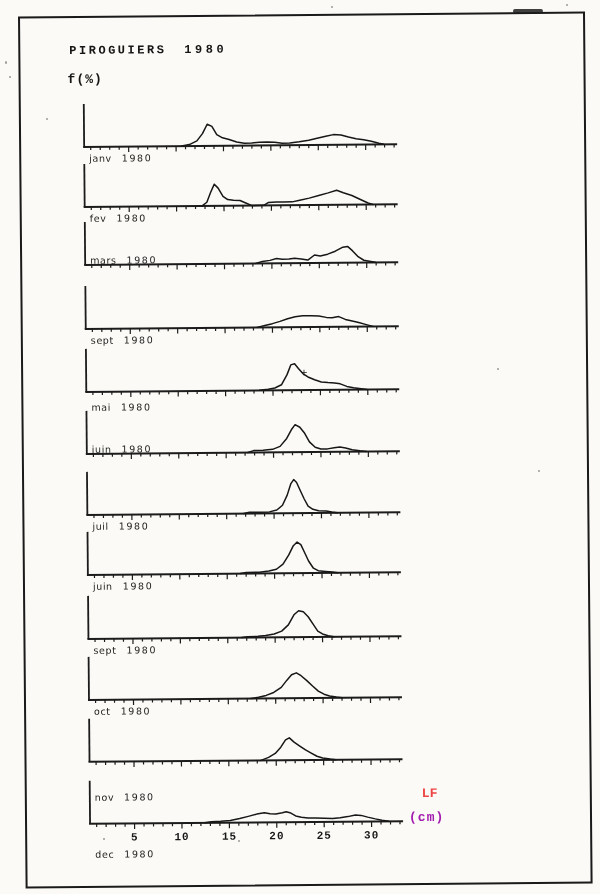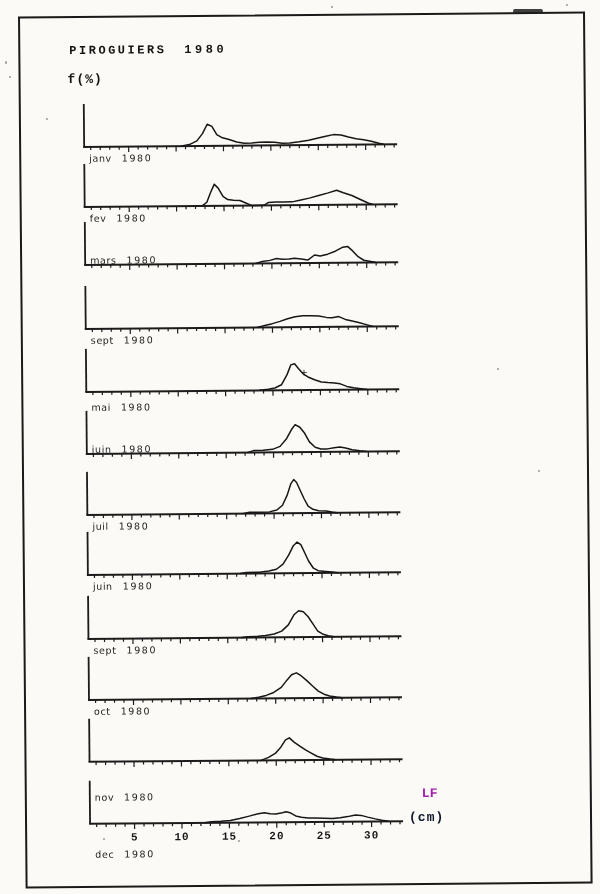--- a/index.html
+++ b/index.html
@@ -25,25 +25,25 @@
     letter-spacing:2.5px;color:#151515;white-space:nowrap;
   }
   .fig-title .yr{margin-left:18px;letter-spacing:3.5px;}
   .ylab{
     position:absolute;left:67px;top:70px;
     font:bold 13px "Liberation Mono","DejaVu Sans Mono",monospace;
     color:#151515;letter-spacing:1px;
   }
   .xlab1{
     position:absolute;left:415px;top:787px;
-    font:bold 13px "Liberation Mono","DejaVu Sans Mono",monospace;color:#a21caf;
+    font:bold 13px "Liberation Mono","DejaVu Sans Mono",monospace;color:#ef4444;
   }
   .xlab2{
     position:absolute;left:402px;top:811px;
-    font:bold 13px "Liberation Mono","DejaVu Sans Mono",monospace;color:#0f172a;letter-spacing:1px;
+    font:bold 13px "Liberation Mono","DejaVu Sans Mono",monospace;color:#a21caf;letter-spacing:1px;
   }
   .mlabel{
     position:absolute;left:88px;
     font:9.5px "DejaVu Sans",sans-serif;
     letter-spacing:.6px;color:#1b1b1b;white-space:nowrap;
   }
   .mlabel .yr{margin-left:10px;letter-spacing:1.6px;}
   svg.panel{position:absolute;overflow:visible;}
   .ax{stroke:#1c1c1c;stroke-width:2;}
   .yax{stroke:#1c1c1c;stroke-width:1.8;}

